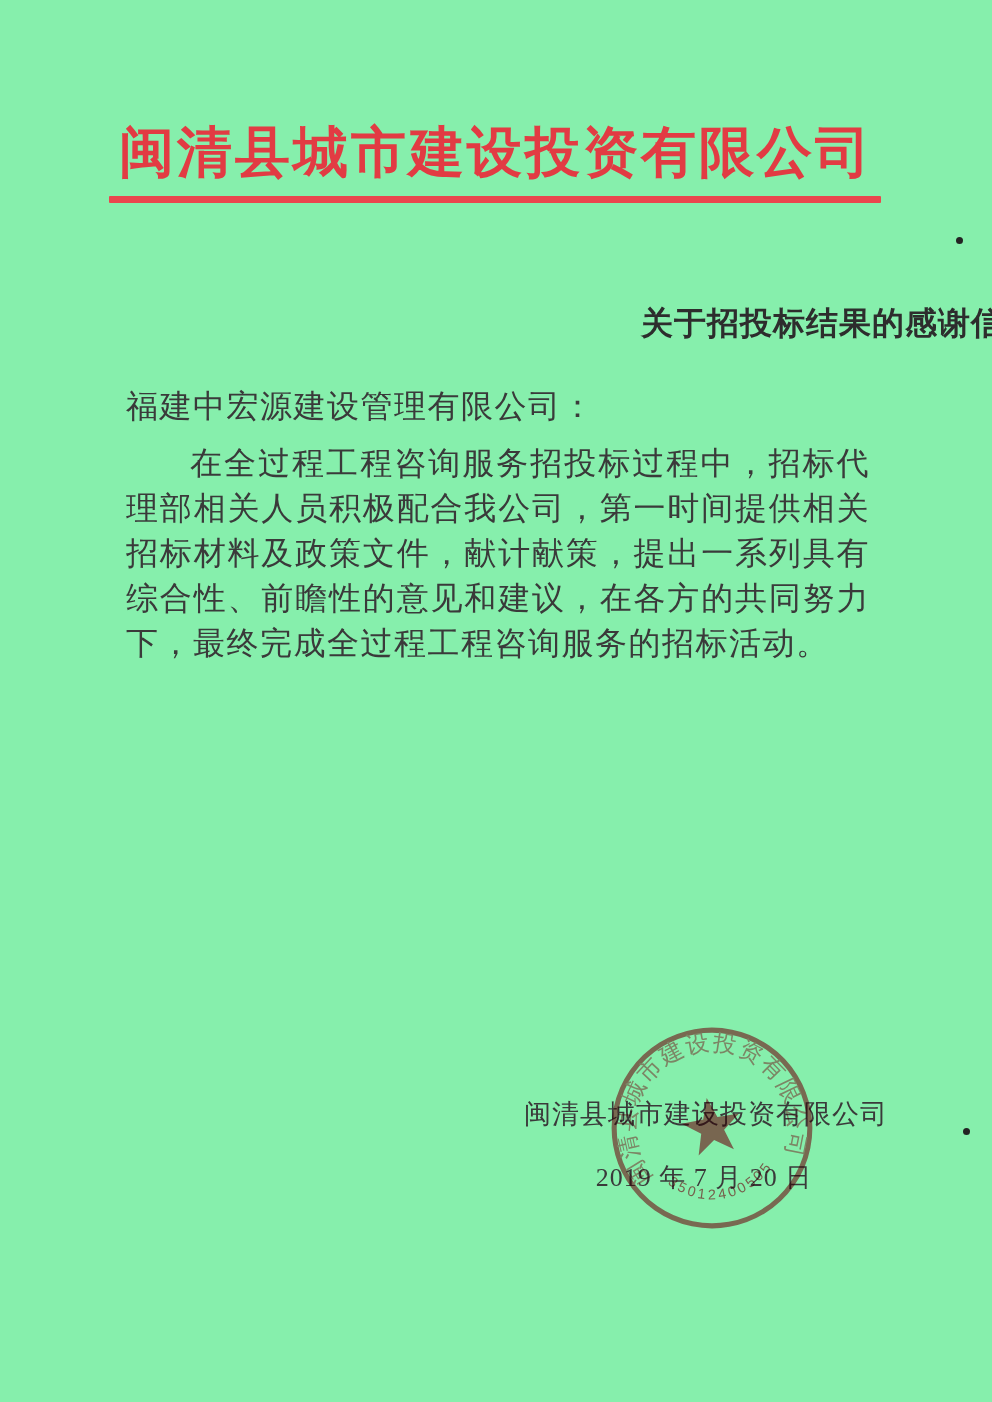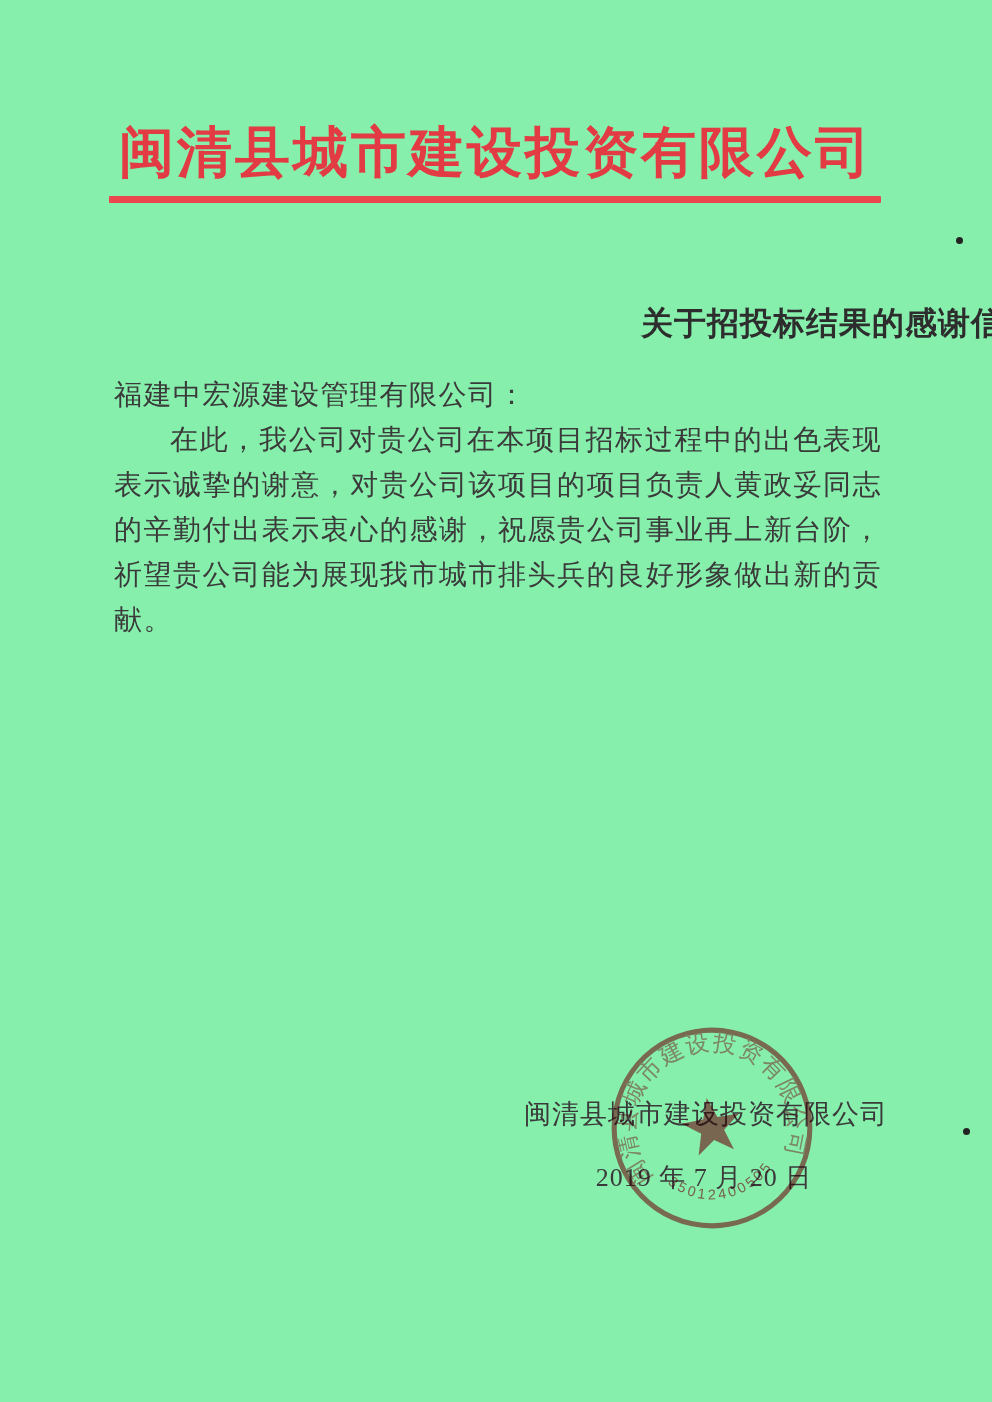--- a/index.html
+++ b/index.html
@@ -38,22 +38,22 @@
     font-weight:600;
     font-size:32px;
     letter-spacing:1px;
     color:#2d2d2d;
   }
   
   .letter-body{
     position:absolute;left:114px;top:372px;width:768px;
   }
   .letter-body p{
-    margin:0;
-    font-size:28px;
+    margin:12px;
+    font-size:32px;
     line-height:45px;
     letter-spacing:1.5px;
     text-align:justify;
     text-justify:inter-character;
     color:#3a3a3a;
   }
   .letter-body p.para{text-indent:2em;}
   
   .closing{
     position:absolute;right:108px;top:1096px;width:360px;
@@ -93,21 +93,21 @@
 
 <div class="page">
 
   <div class="letterhead">闽清县城市建设投资有限公司</div>
   <div class="letterhead-rule"></div>
 
   <h1 class="doc-title">关于招投标结果的感谢信</h1>
 
   <div class="letter-body">
     <p class="salutation">福建中宏源建设管理有限公司：</p>
-    <p class="para">在此，我公司对贵公司在本项目招标过程中的出色表现表示诚挚的谢意，对贵公司该项目的项目负责人黄政妥同志的辛勤付出表示衷心的感谢，祝愿贵公司事业再上新台阶，祈望贵公司能为展现我市城市排头兵的良好形象做出新的贡献。</p>
+    <p class="para">在全过程工程咨询服务招投标过程中，招标代理部相关人员积极配合我公司，第一时间提供相关招标材料及政策文件，献计献策，提出一系列具有综合性、前瞻性的意见和建议，在各方的共同努力下，最终完成全过程工程咨询服务的招标活动。</p>
   </div>
 
   <div class="closing">
     <div class="signature">闽清县城市建设投资有限公司</div>
     <div class="date">2019 年 7 月 20 日</div>
   </div>
 
   <div class="stamp">
     <svg width="214" height="214" viewBox="0 0 210 210">
       <defs>

